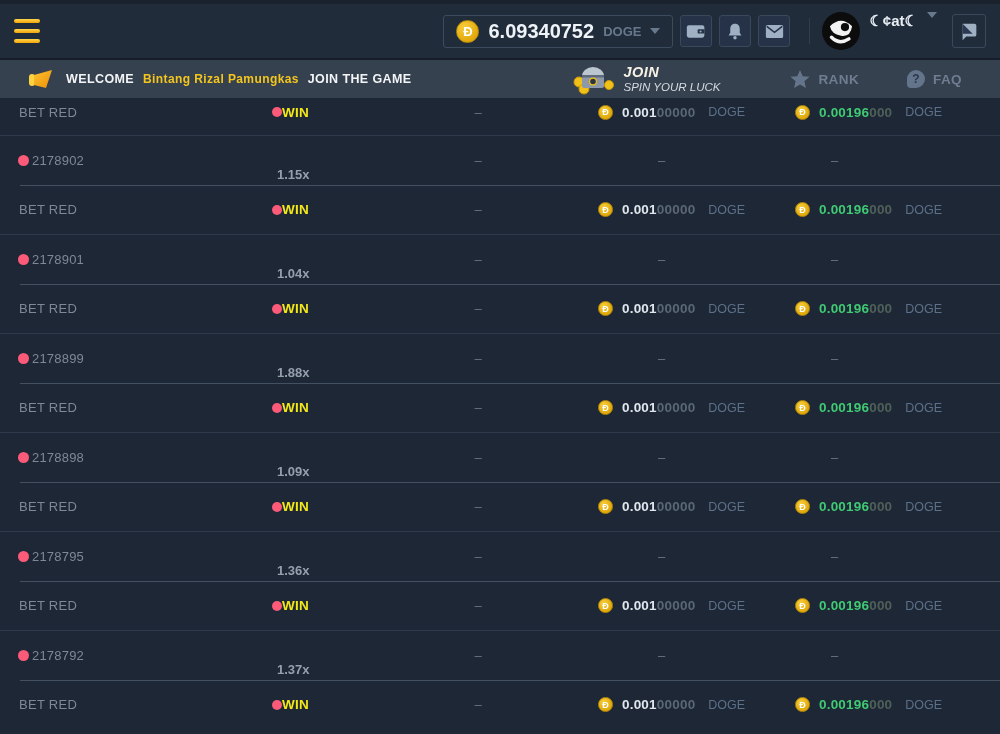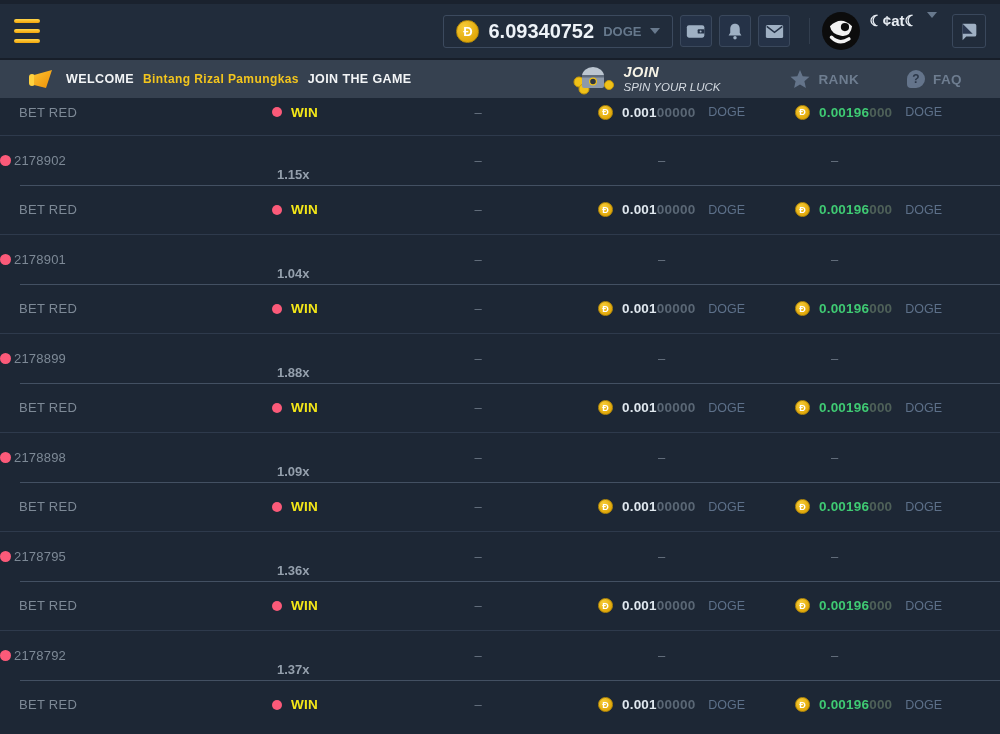--- a/index.html
+++ b/index.html
@@ -55,25 +55,25 @@
   
   .table-area { height:630px; display:flex; flex-direction:column; overflow:hidden;
     background:#1d2735; }
   .t-row { height:48.5px; flex:none; display:flex; align-items:center; font-size:13px; }
   .t-row.partial { height:37px; padding-bottom:9px; }
   .sep-full { height:1px; flex:none; background:#2e3a4c; }
   .sep-inset { height:1px; flex:none; background:#435062; margin-left:20px; }
   .bottom-edge { flex:1; background:#1a2330; }
 
   .c1 { width:260px; display:flex; align-items:center; }
-  .c1.id-cell { padding-left:0; gap:3px; }
+  .c1.id-cell { padding-left:18px; gap:3px; }
   .c1.bet-cell { padding-left:19px; }
   .c2 { width:150px; display:flex; align-items:center; }
   .c2.mult-cell { padding-left:17px;margin-top:28px; }
-  .c2.win-cell { padding-left:12px; gap:9px; }
+  .c2.win-cell { padding-left:12px; }
   .c3 { width:136px; text-align:center; }
   .c4 { width:230px; display:flex; align-items:center; padding-left:52px; }
   .c5 { flex:1; display:flex; align-items:center; padding-left:19px; }
   .c4 .dash { margin-left:60px; }
   .c5 .dash { margin-left:36px; }
 
   .dot { border-radius:50%; background:#fb5a79; flex:none; }
   .dot.d11 { width:11px; height:11px; }
   .dot.d10 { width:10px; height:10px; }
   .id-txt { color:#7d8996; letter-spacing:.2px; }

